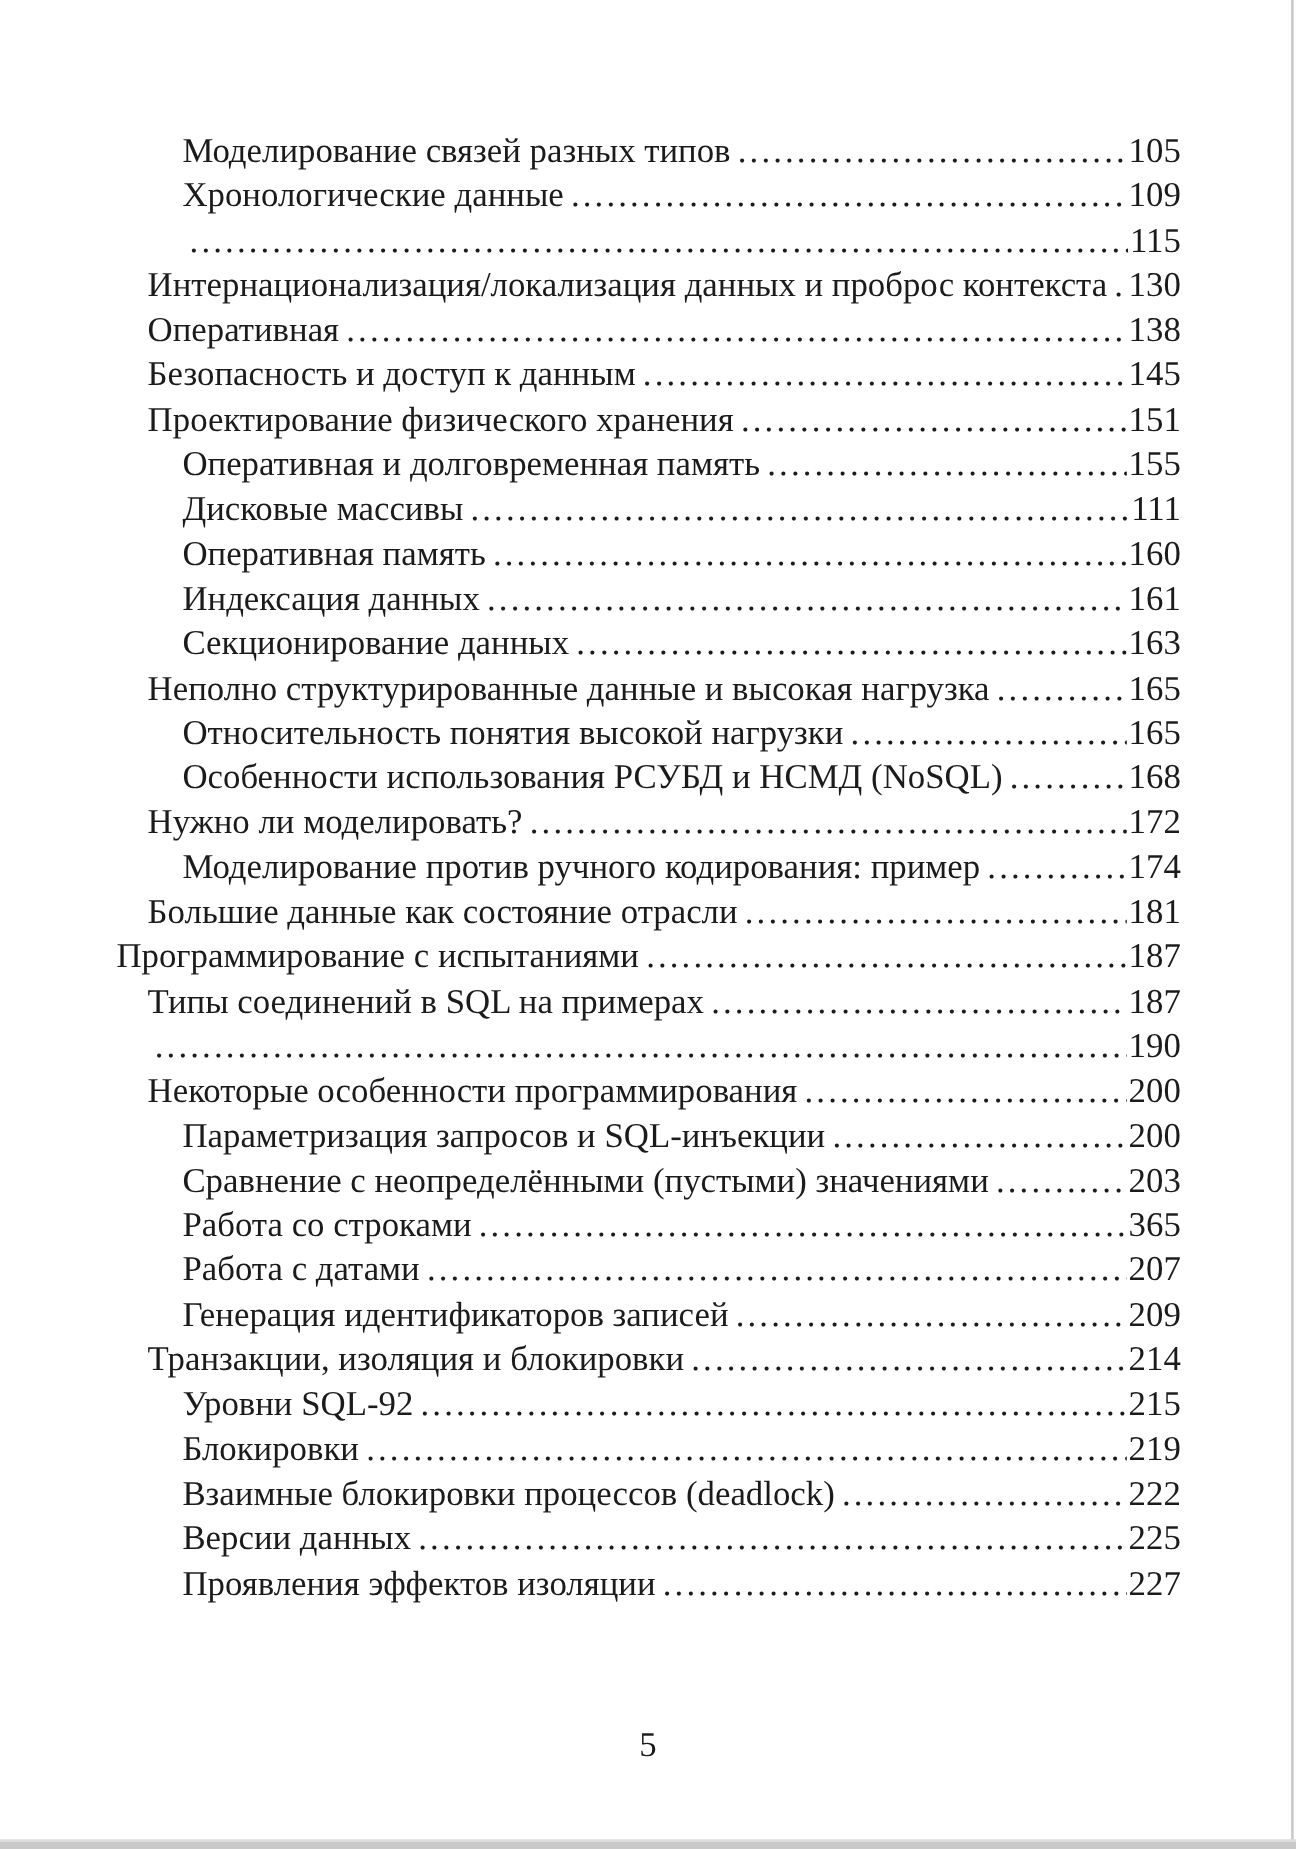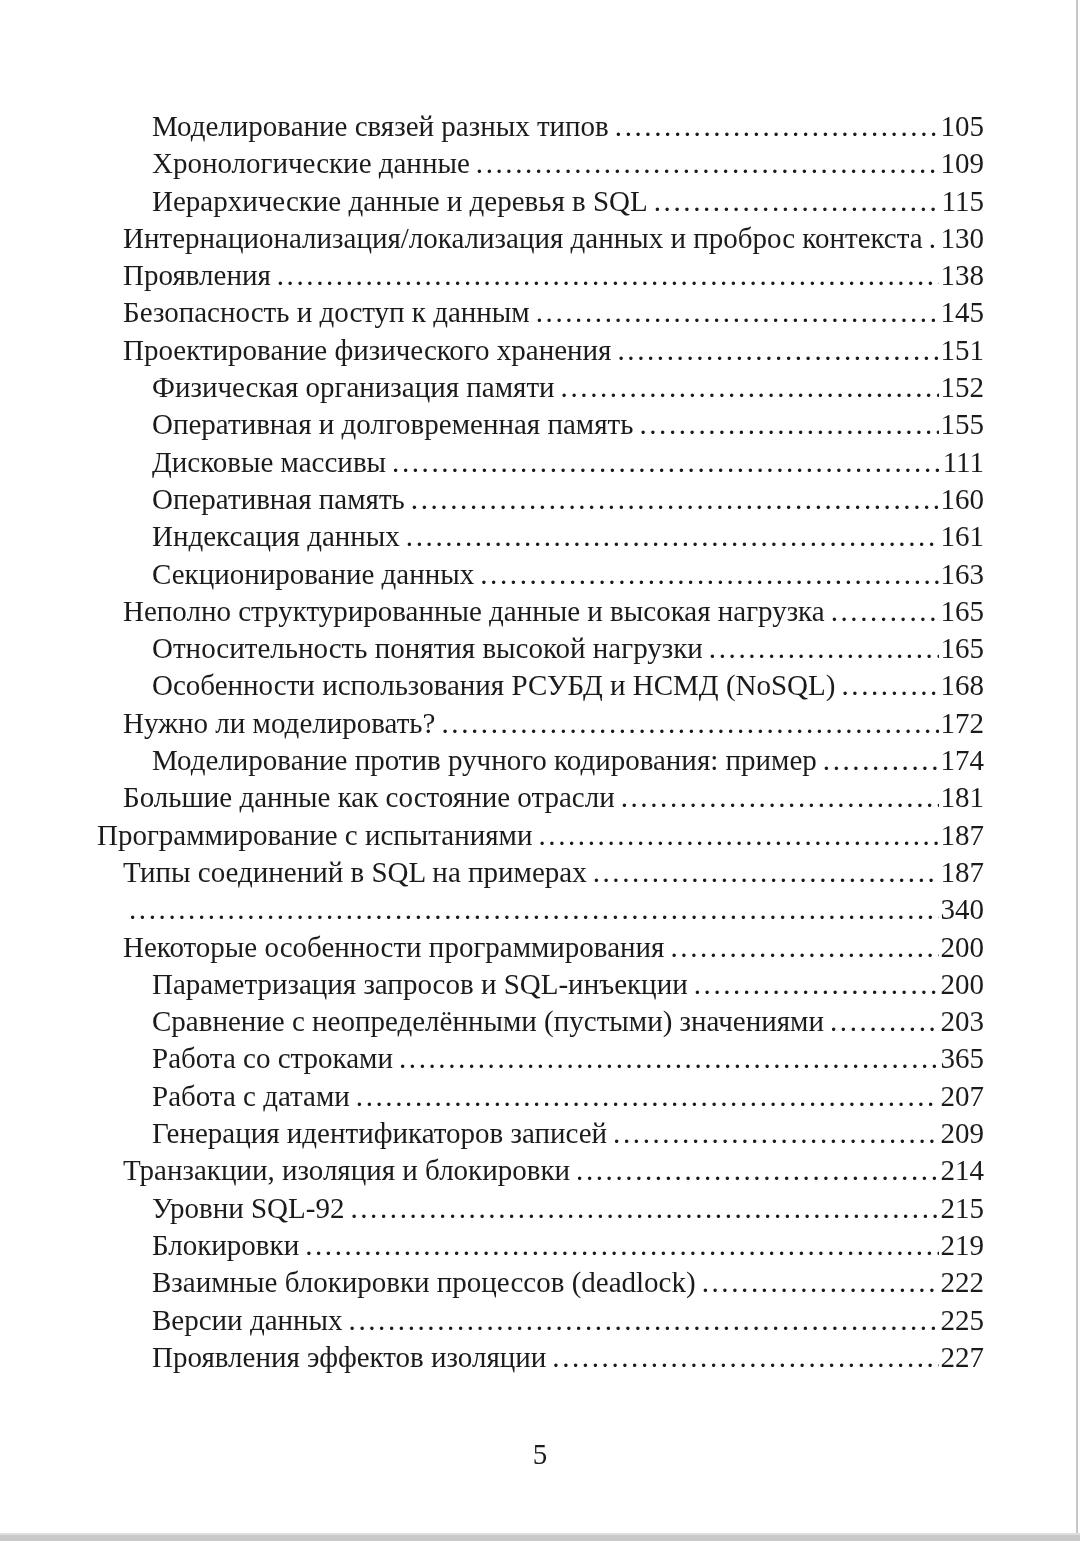--- a/index.html
+++ b/index.html
@@ -60,48 +60,42 @@
         <span class="t">Моделирование связей разных типов</span>
         <span class="dots"></span>
         <span class="pg">105</span>
       </div>
       <div class="row l2">
         <span class="t">Хронологические данные</span>
         <span class="dots"></span>
         <span class="pg">109</span>
       </div>
       <div class="row l2">
-        <span class="t">Иерархические данные и деревья в SQL</span>
         <span class="dots"></span>
         <span class="pg">115</span>
       </div>
       <div class="row l1">
         <span class="t">Интернационализация/локализация данных и проброс контекста</span>
         <span class="dots"></span>
         <span class="pg">130</span>
       </div>
       <div class="row l1">
-        <span class="t">Проявления</span>
+        <span class="t">Оперативная</span>
         <span class="dots"></span>
         <span class="pg">138</span>
       </div>
       <div class="row l1">
         <span class="t">Безопасность и доступ к данным</span>
         <span class="dots"></span>
         <span class="pg">145</span>
       </div>
       <div class="row l1">
         <span class="t">Проектирование физического хранения</span>
         <span class="dots"></span>
         <span class="pg">151</span>
-      </div>
-      <div class="row l2">
-        <span class="t">Физическая организация памяти</span>
-        <span class="dots"></span>
-        <span class="pg">152</span>
       </div>
       <div class="row l2">
         <span class="t">Оперативная и долговременная память</span>
         <span class="dots"></span>
         <span class="pg">155</span>
       </div>
       <div class="row l2">
         <span class="t">Дисковые массивы</span>
         <span class="dots"></span>
         <span class="pg">111</span>
@@ -156,21 +150,21 @@
         <span class="dots"></span>
         <span class="pg">187</span>
       </div>
       <div class="row l1">
         <span class="t">Типы соединений в SQL на примерах</span>
         <span class="dots"></span>
         <span class="pg">187</span>
       </div>
       <div class="row l1">
         <span class="dots"></span>
-        <span class="pg">340</span>
+        <span class="pg">190</span>
       </div>
       <div class="row l1">
         <span class="t">Некоторые особенности программирования</span>
         <span class="dots"></span>
         <span class="pg">200</span>
       </div>
       <div class="row l2">
         <span class="t">Параметризация запросов и SQL-инъекции</span>
         <span class="dots"></span>
         <span class="pg">200</span>

